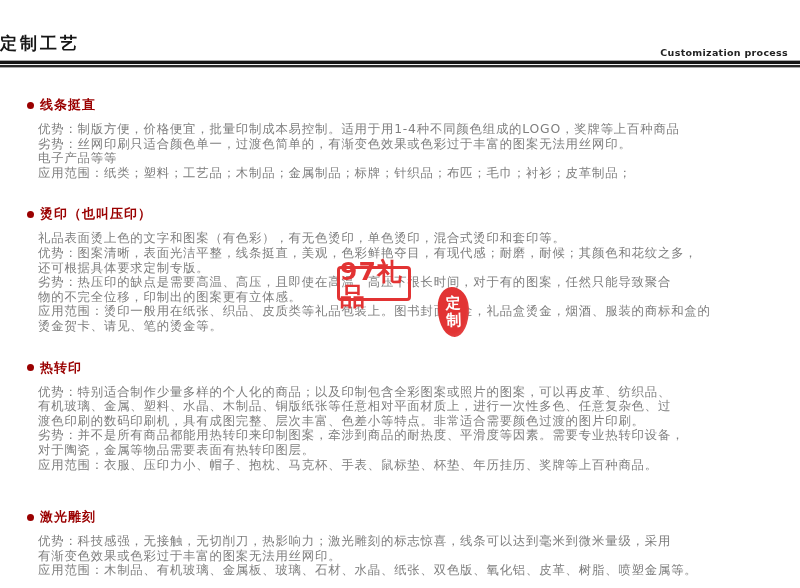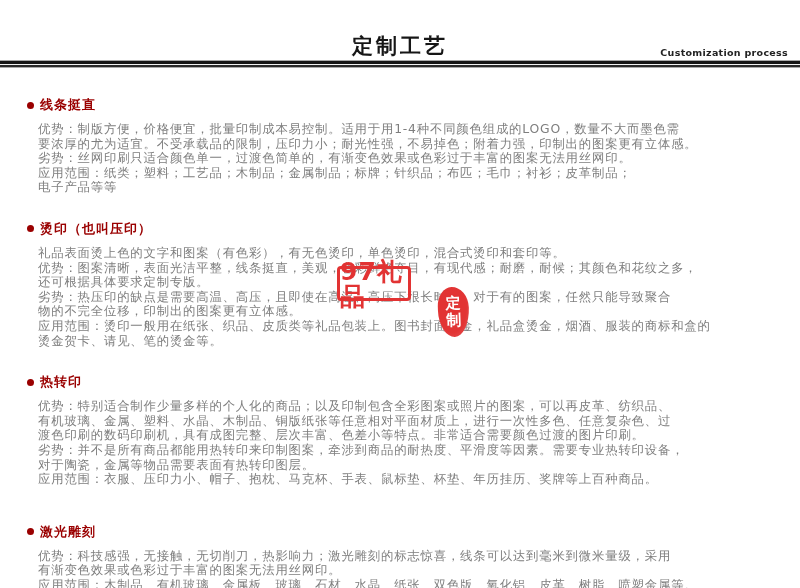--- a/index.html
+++ b/index.html
@@ -10,22 +10,22 @@
     width:800px; height:588px;
     background:#ffffff;
     overflow:hidden;
     margin:0 auto;
   }
 
   
   .header { position:relative; height:68px; }
   .page-title {
     position:absolute; top:32px; left:0; right:0;
-    text-align:center;
-    font-size:21px; font-weight:bold; color:#161616;
+    text-align:left;
+    font-size:17px; font-weight:bold; color:#161616;
     letter-spacing:3px;
   }
   .page-subtitle {
     position:absolute; top:47px; right:12px;
     font-size:9.5px; font-weight:bold; color:#222222;
     letter-spacing:0.3px;
     text-align:right;
   }
   .double-rule { position:absolute; top:60px; left:0; right:0; }
   .double-rule .r1 { height:1px; background:#aaaaaa; }
@@ -101,25 +101,24 @@
   </div>
 
   <div class="content">
 
     <div class="section">
       <div class="section-heading">
         <span class="bullet"></span>
         <span class="heading-text">线条挺直</span>
       </div>
       <div class="section-body">
-        <div class="body-line">优势：制版方便，价格便宜，批量印制成本易控制。适用于用1-4种不同颜色组成的LOGO，数量不大而墨色需</div>
-        <div class="body-line">要浓厚的尤为适宜。不受承载品的限制，压印力小；耐光性强，不易掉色；附着力强，印制出的图案更有立体感。</div>
+        <div class="body-line">优势：制版方便，价格便宜，批量印制成本易控制。适用于用1-4种不同颜色组成的LOGO，奖牌等上百种商品</div>
         <div class="body-line">劣势：丝网印刷只适合颜色单一，过渡色简单的，有渐变色效果或色彩过于丰富的图案无法用丝网印。</div>
+        <div class="body-line">电子产品等等</div>
         <div class="body-line">应用范围：纸类；塑料；工艺品；木制品；金属制品；标牌；针织品；布匹；毛巾；衬衫；皮革制品；</div>
-        <div class="body-line">电子产品等等</div>
       </div>
     </div>
 
     <div class="section">
       <div class="section-heading">
         <span class="bullet"></span>
         <span class="heading-text">烫印（也叫压印）</span>
       </div>
       <div class="section-body">
         <div class="body-line">礼品表面烫上色的文字和图案（有色彩），有无色烫印，单色烫印，混合式烫印和套印等。</div>

